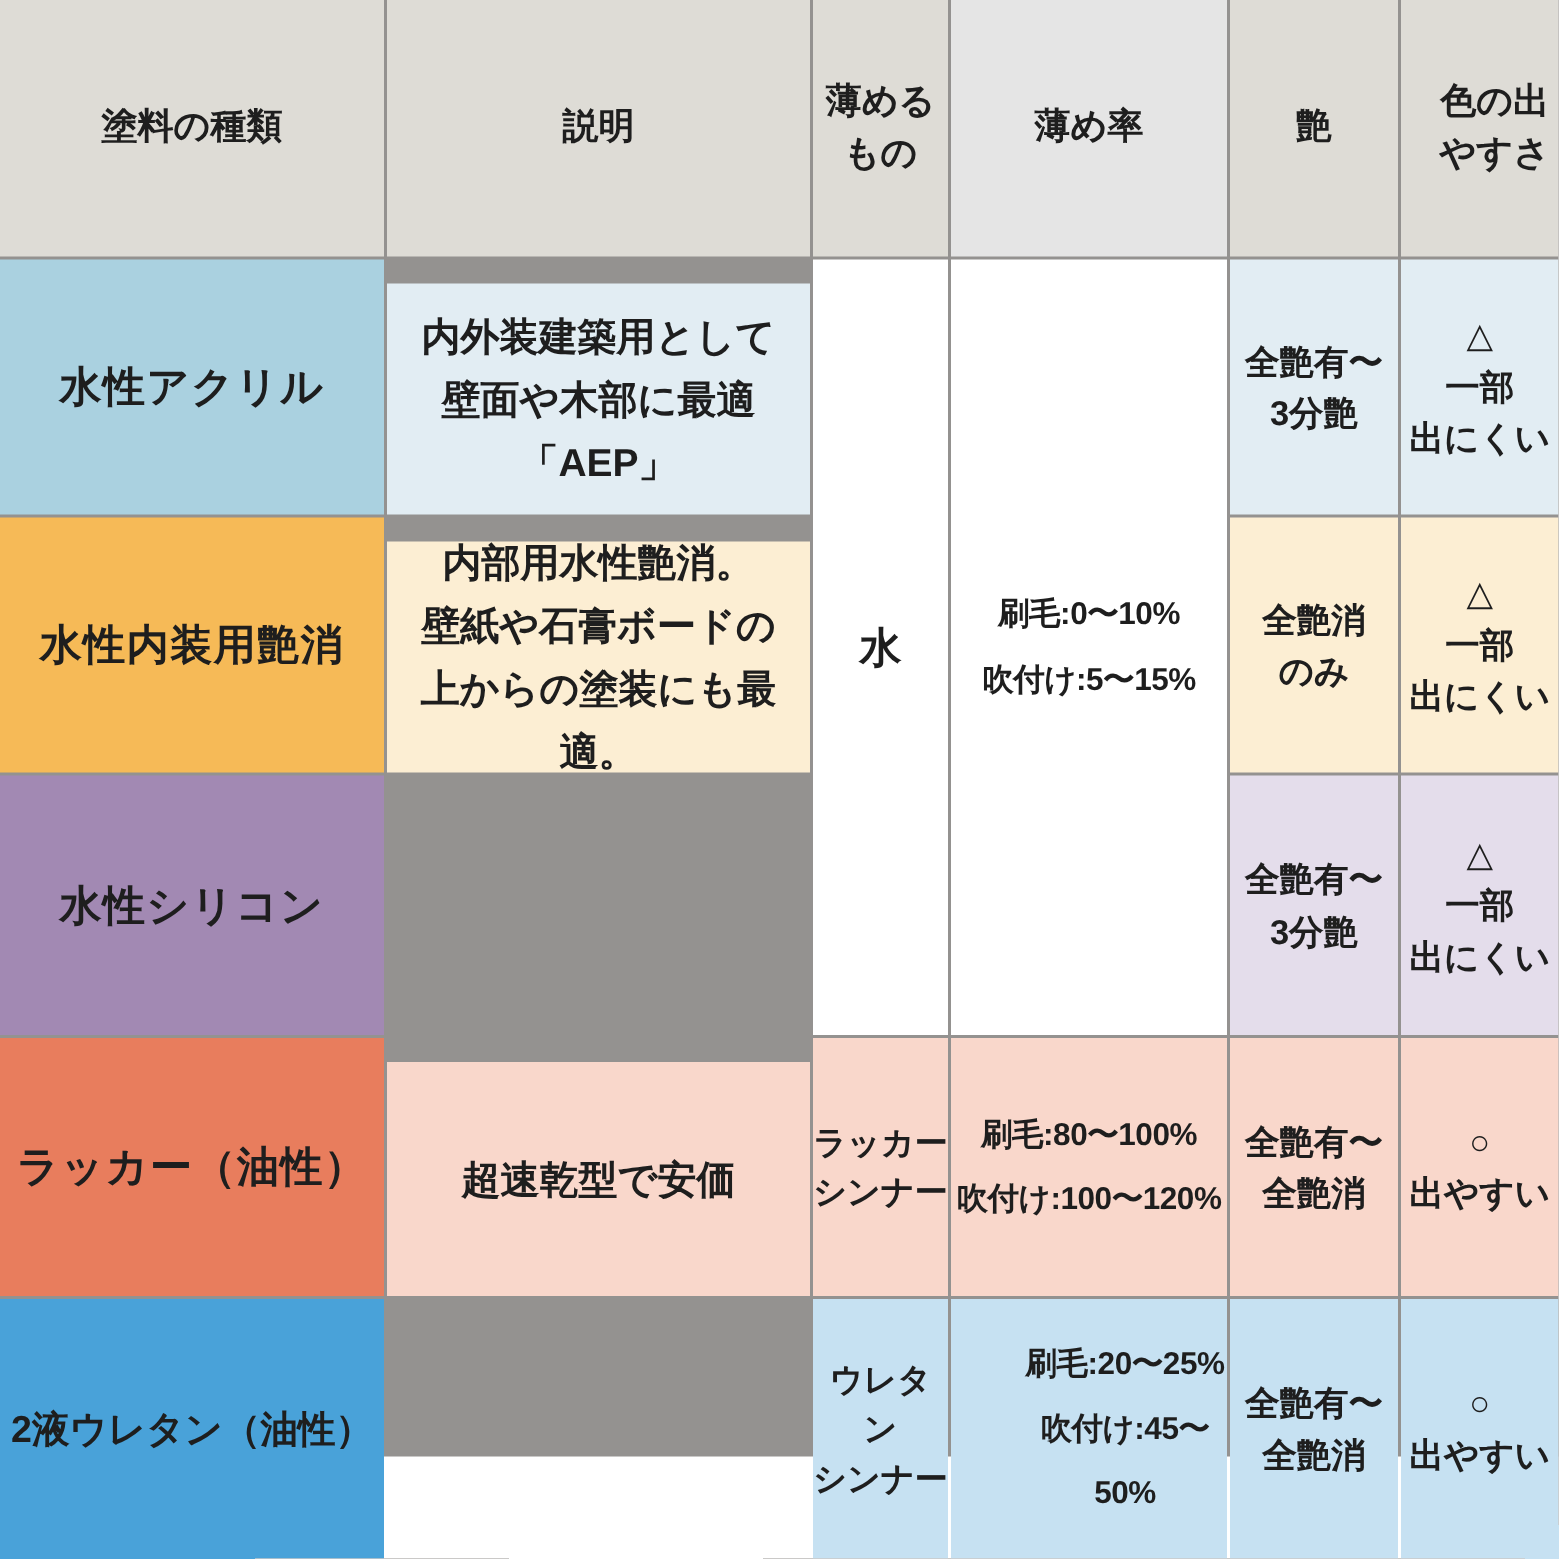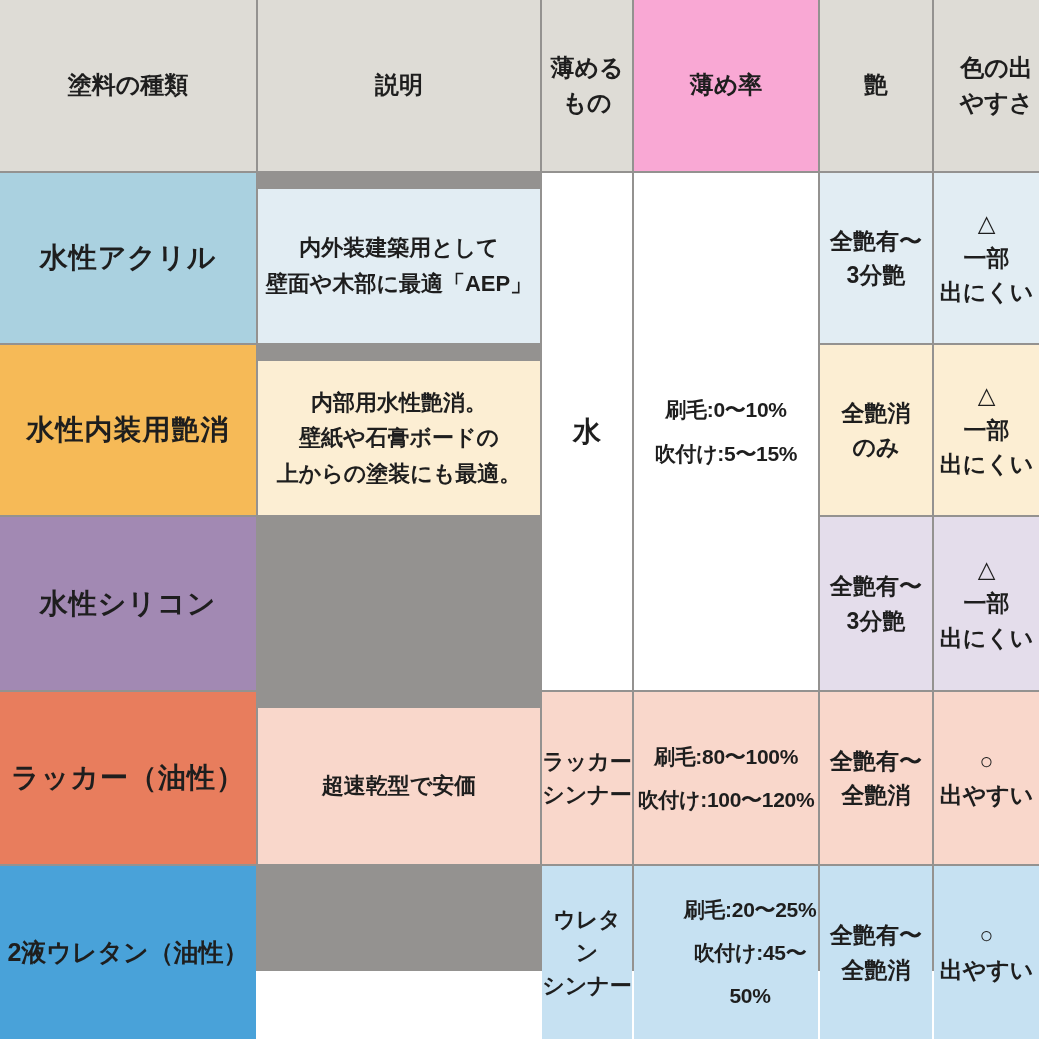--- a/index.html
+++ b/index.html
@@ -12,36 +12,36 @@
     grid-template-rows:171px 170px 170px 173px 172px 173px;
     gap:2px;
   }
   .cell {
     display:flex; align-items:center; justify-content:center;
     text-align:center; font-weight:bold; color:#1e1e1e;
     white-space:pre-line; overflow:hidden;
   }
   .h     { font-size:24px; line-height:1.45; }
   .name  { font-size:28px; letter-spacing:1px; }
-  .desc  { font-size:22px; line-height:1.62;margin-top:16px; }
+  .desc  { font-size:26px; line-height:1.62;margin-top:16px; }
   .small { font-size:23px; line-height:1.5; }
   .thin  { font-size:22px; line-height:1.5; }
   .ratio { font-size:21px; line-height:2.05; letter-spacing:-0.3px; }
   .mizu  { font-size:28px; }
 </style>
 </head>
 <body>
 
 <div class="grid" style="background-color: rgb(148, 146, 144);">
 
   <div class="cell h" style="grid-area: 1 / 1; background-color: rgb(222, 220, 214);">塗料の種類</div>
   <div class="cell h" style="grid-area: 1 / 3; background-color: rgb(222, 220, 214);">薄める
 もの</div>
   <div class="cell h" style="grid-area: 1 / 2; background-color: rgb(222, 220, 214);">説明</div>
-  <div class="cell h" style="grid-area: 1 / 4; background-color: #f9a8d4;">薄め率</div>
+  <div class="cell h" style="grid-area: 1 / 4; background-color: #e5e5e5;">薄め率</div>
   <div class="cell h" style="grid-area: 1 / 5; background-color: rgb(222, 220, 214);">艶</div>
   <div class="cell h" style="grid-area: 1 / 6; background-color: rgb(222, 220, 214); padding-left: 20px;">色の出
 やすさ</div>
 
   <div class="cell mizu" style="grid-area: 2 / 3 / 5; background-color: rgb(255, 255, 255);">水</div>
   <div class="cell ratio" style="grid-area: 2 / 4 / 5; background-color: rgb(255, 255, 255);">刷毛:0〜10%
 吹付け:5〜15%</div>
 
   <div class="cell name" style="grid-area: 2 / 1; background-color: rgb(170, 209, 224);">水性アクリル</div>
   <div class="cell desc" style="grid-area: 2 / 2; background-color: rgb(226, 237, 243);">内外装建築用として

